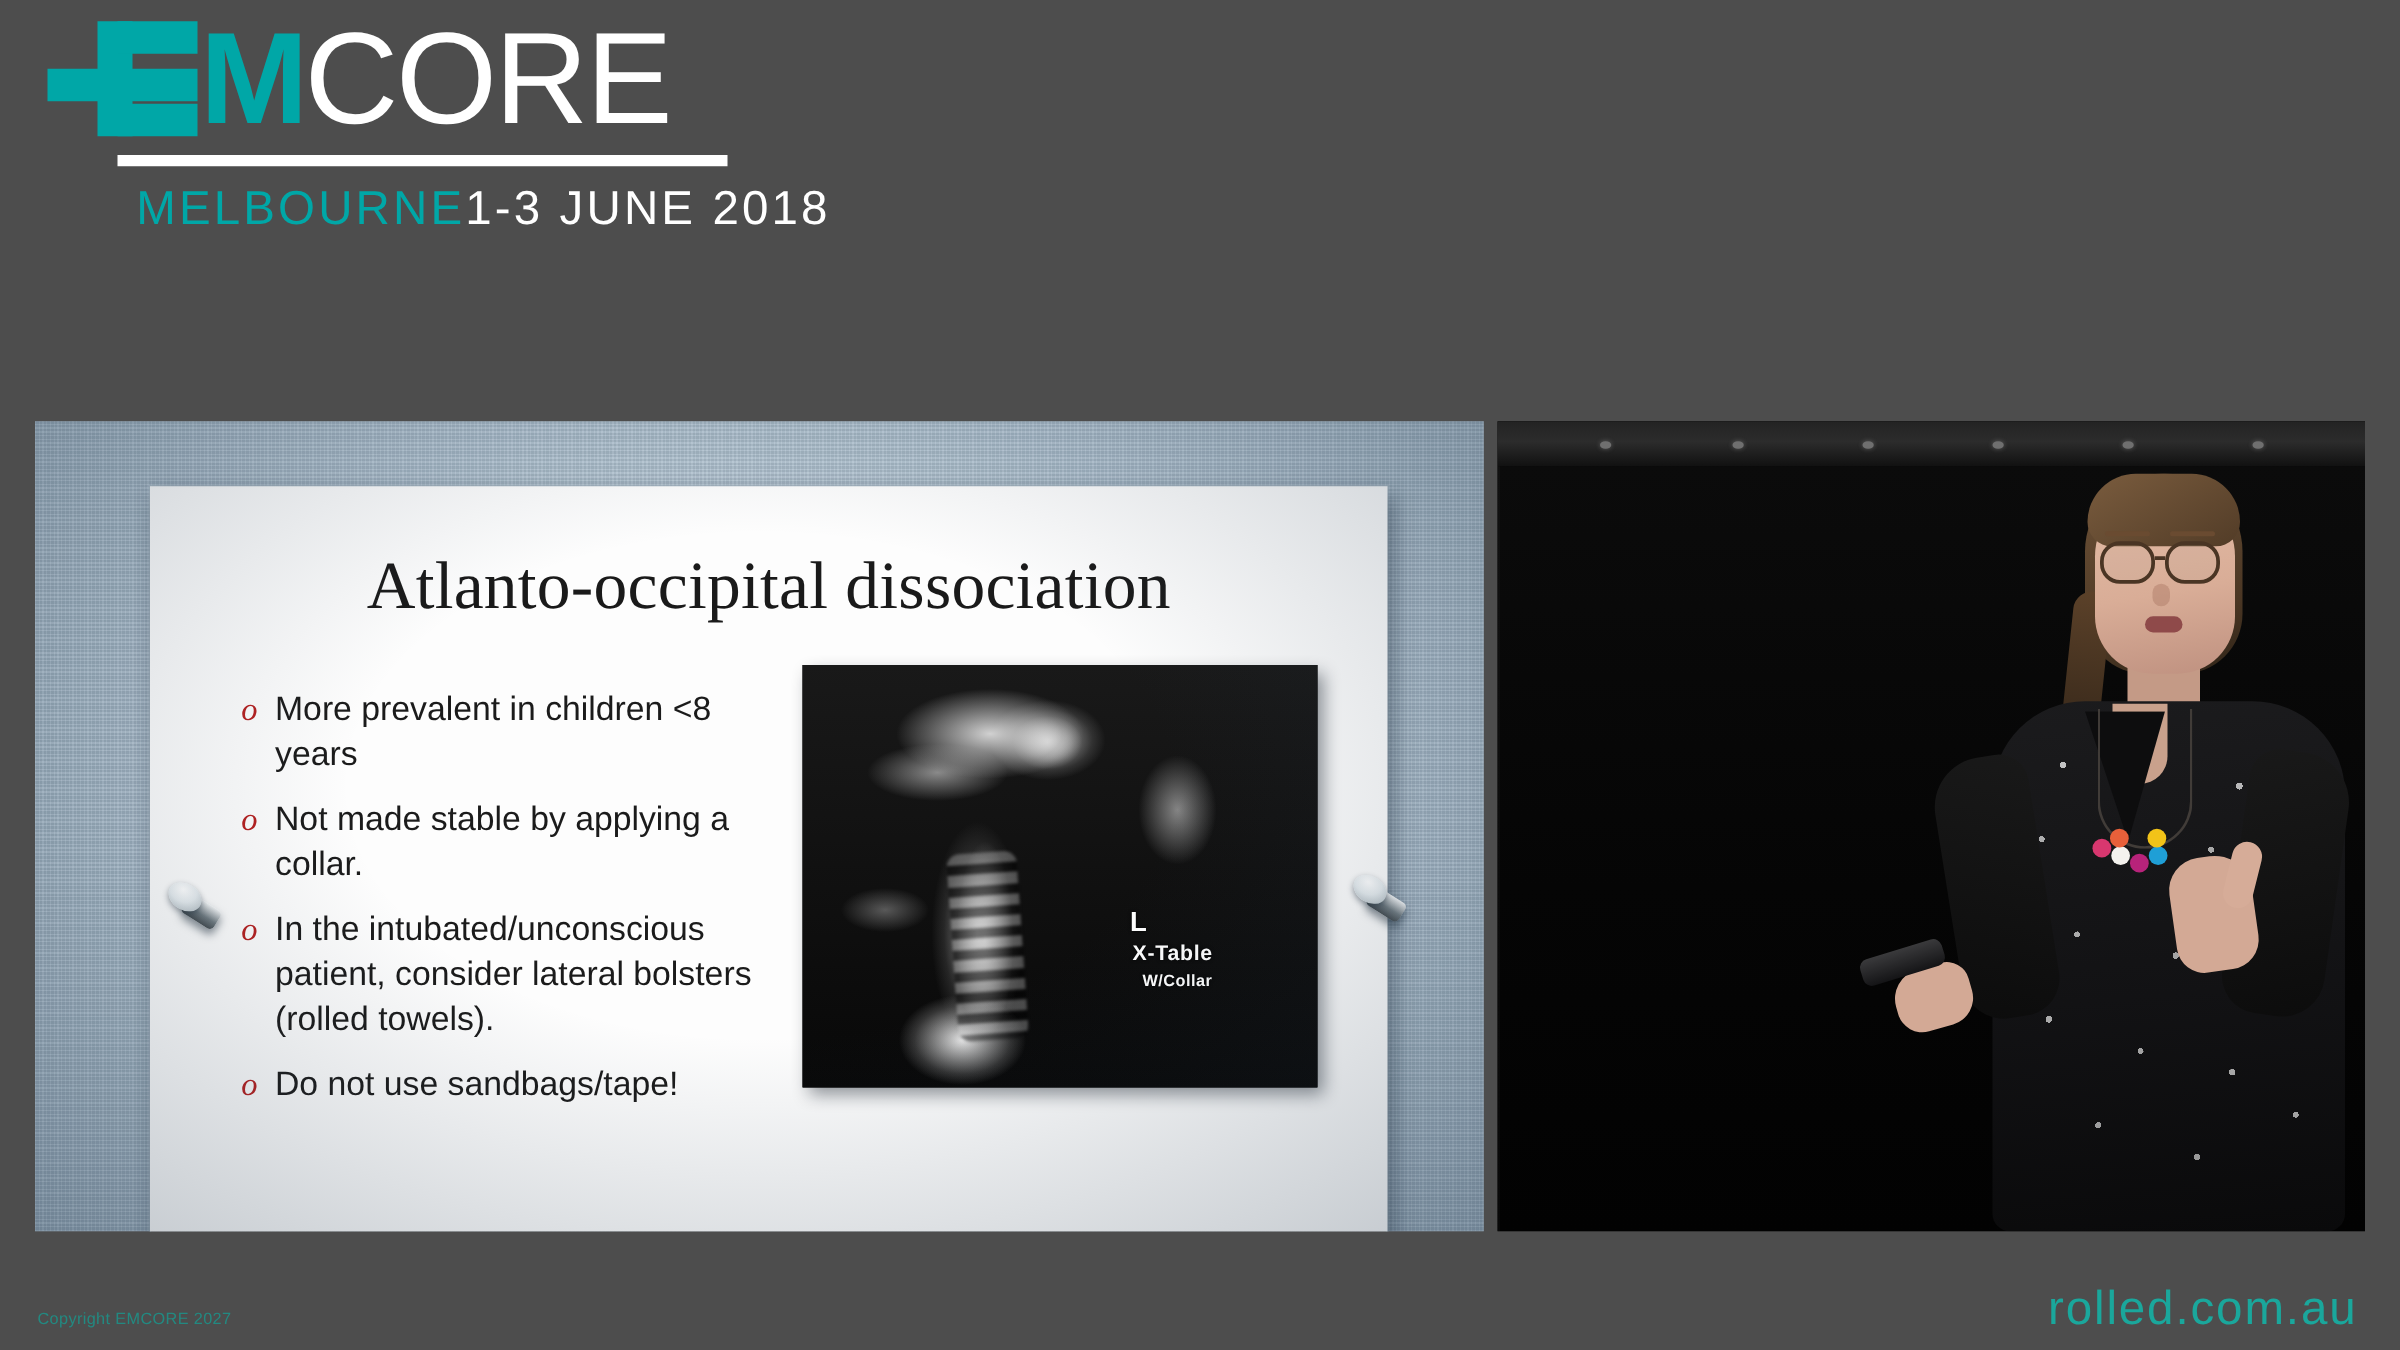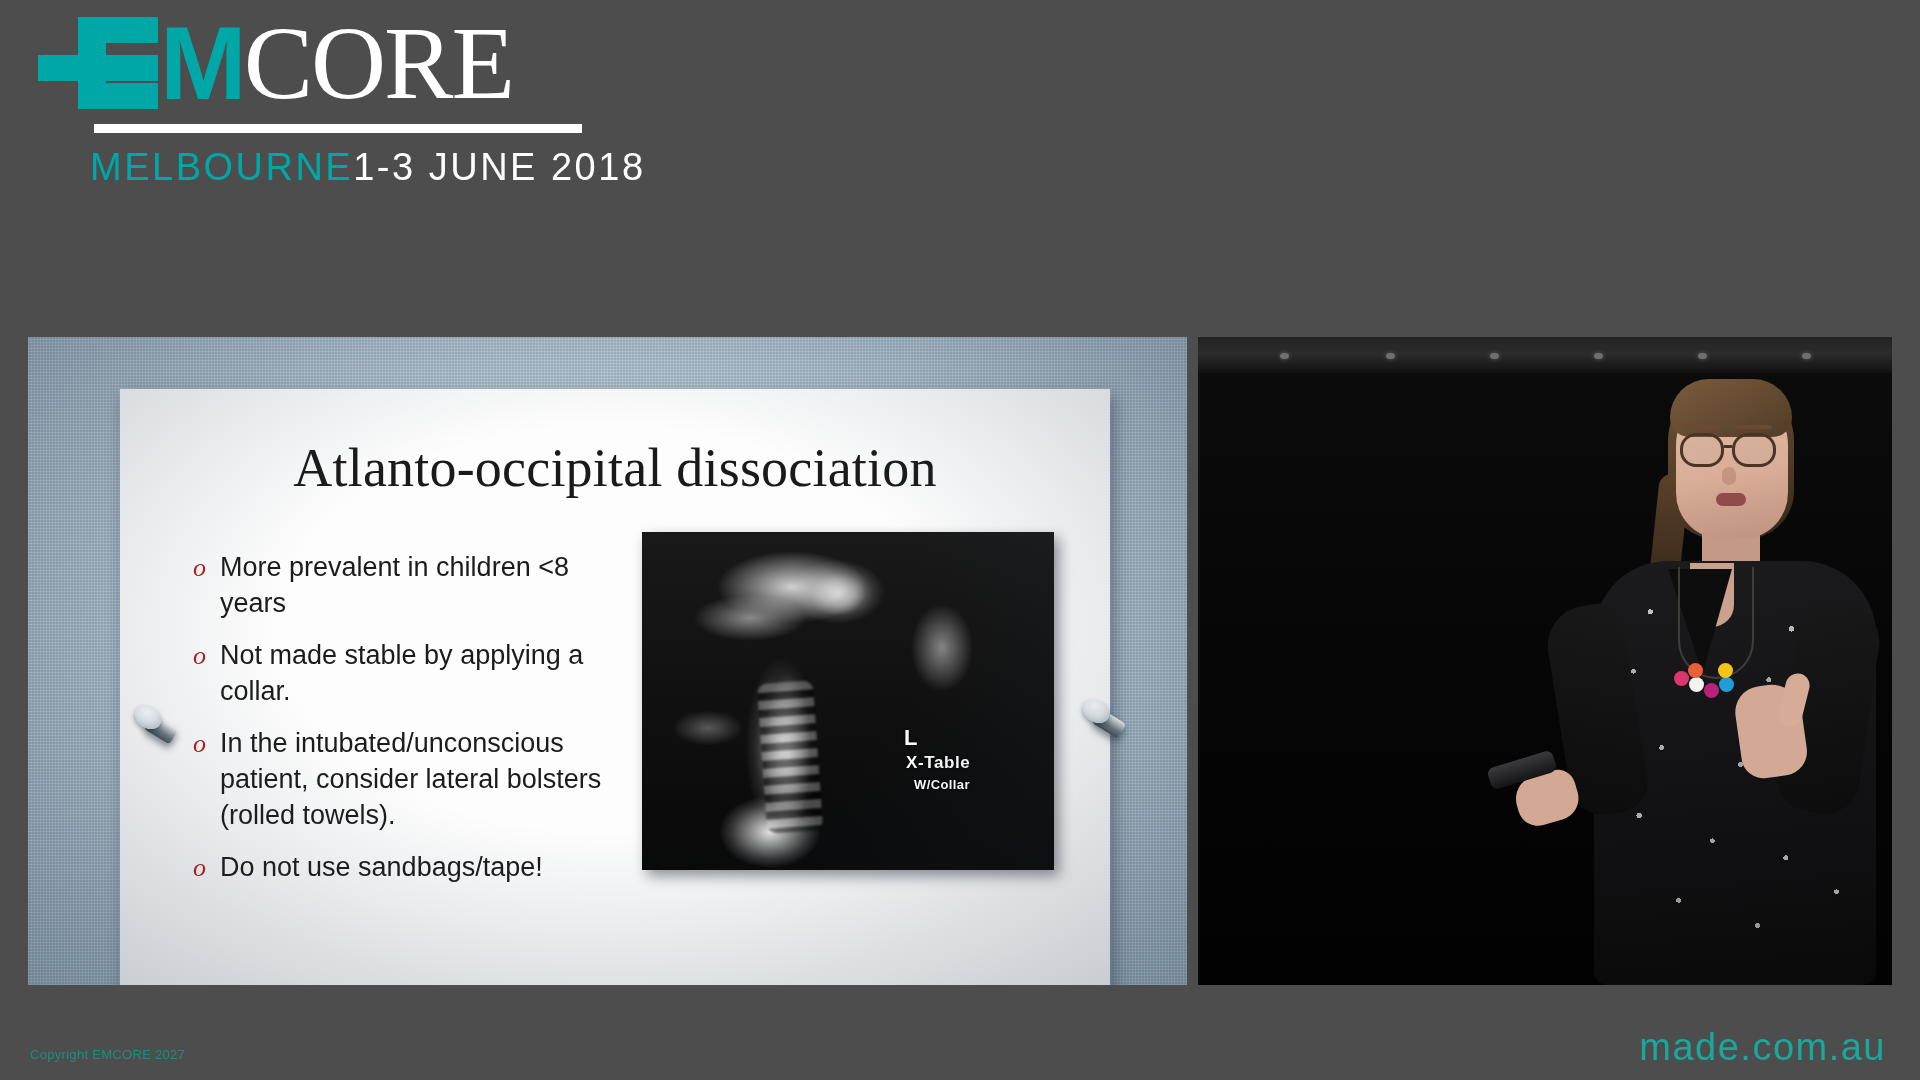--- a/index.html
+++ b/index.html
@@ -66,33 +66,33 @@
     color:#00a7a7;
     line-height:92px;
     font-family:"Liberation Sans", sans-serif;
   }
   .logo-core {
     font-size:104px;
     font-weight:400;
     letter-spacing:-2px;
     color:#ffffff;
     line-height:92px;
-    font-family:Liberation Serif, serif;
+    font-family:Liberation Sans, sans-serif;
   }
 
   #brand-rule {
     margin-top:6px;
     margin-left:56px;
     width:488px; height:9px;
     background:#ffffff;
   }
 
   #brand-sub {
     margin-top:12px;
-    margin-left:52px;
+    margin-left:71px;
     font-size:38px;
     letter-spacing:2.5px;
     line-height:44px;
     white-space:nowrap;
   }
   .sub-city { color:#00a7a7; font-weight:400; }
   .sub-dates { color:#ffffff; font-weight:400; }
 
   
   #slide-panel {
@@ -576,15 +576,15 @@
       <span class="sp-arm-l"></span>
       <span class="sp-arm-r"></span>
       <span class="sp-hand-r"></span>
       <span class="sp-thumb"></span>
       <span class="sp-hand-l"></span>
       <span class="sp-clicker"></span>
     </div>
   </div>
 
   <div id="footer-left">Copyright EMCORE 2027</div>
-  <div id="footer-right">made.com.au</div>
+  <div id="footer-right">rolled.com.au</div>
 
 </div>
 
 </body></html>

